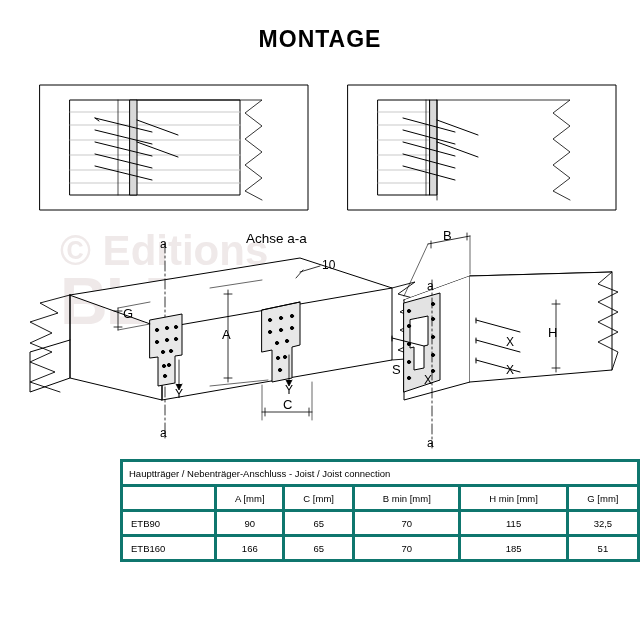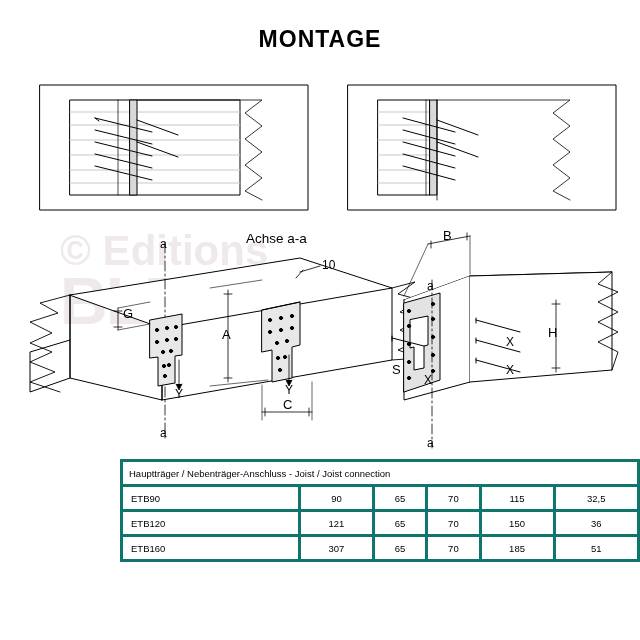--- a/index.html
+++ b/index.html
@@ -269,38 +269,38 @@
       <text x="506" y="374" font-size="12">X</text>
     </g>
   </svg>
 
   <table class="tbl">
     <tbody>
       <tr>
         <td class="hdr" colspan="6">Hauptträger / Nebenträger-Anschluss - Joist / Joist connection</td>
       </tr>
       <tr>
+        <td></td>
+        <td>A [mm]</td>
+        <td>C [mm]</td>
+        <td>B min [mm]</td>
+        <td>H min [mm]</td>
+        <td>G [mm]</td>
+      </tr>
+      <tr>
         <td class="rowlabel">ETB90</td>
         <td>90</td>
         <td>65</td>
         <td>70</td>
         <td>115</td>
         <td>32,5</td>
       </tr>
       <tr>
-        <td class="rowlabel">ETB120</td>
-        <td>121</td>
-        <td>65</td>
-        <td>70</td>
-        <td>150</td>
-        <td>36</td>
-      </tr>
-      <tr>
         <td class="rowlabel">ETB160</td>
-        <td>307</td>
+        <td>166</td>
         <td>65</td>
         <td>70</td>
         <td>185</td>
         <td>51</td>
       </tr>
     </tbody>
   </table>
 
 </div>
 

